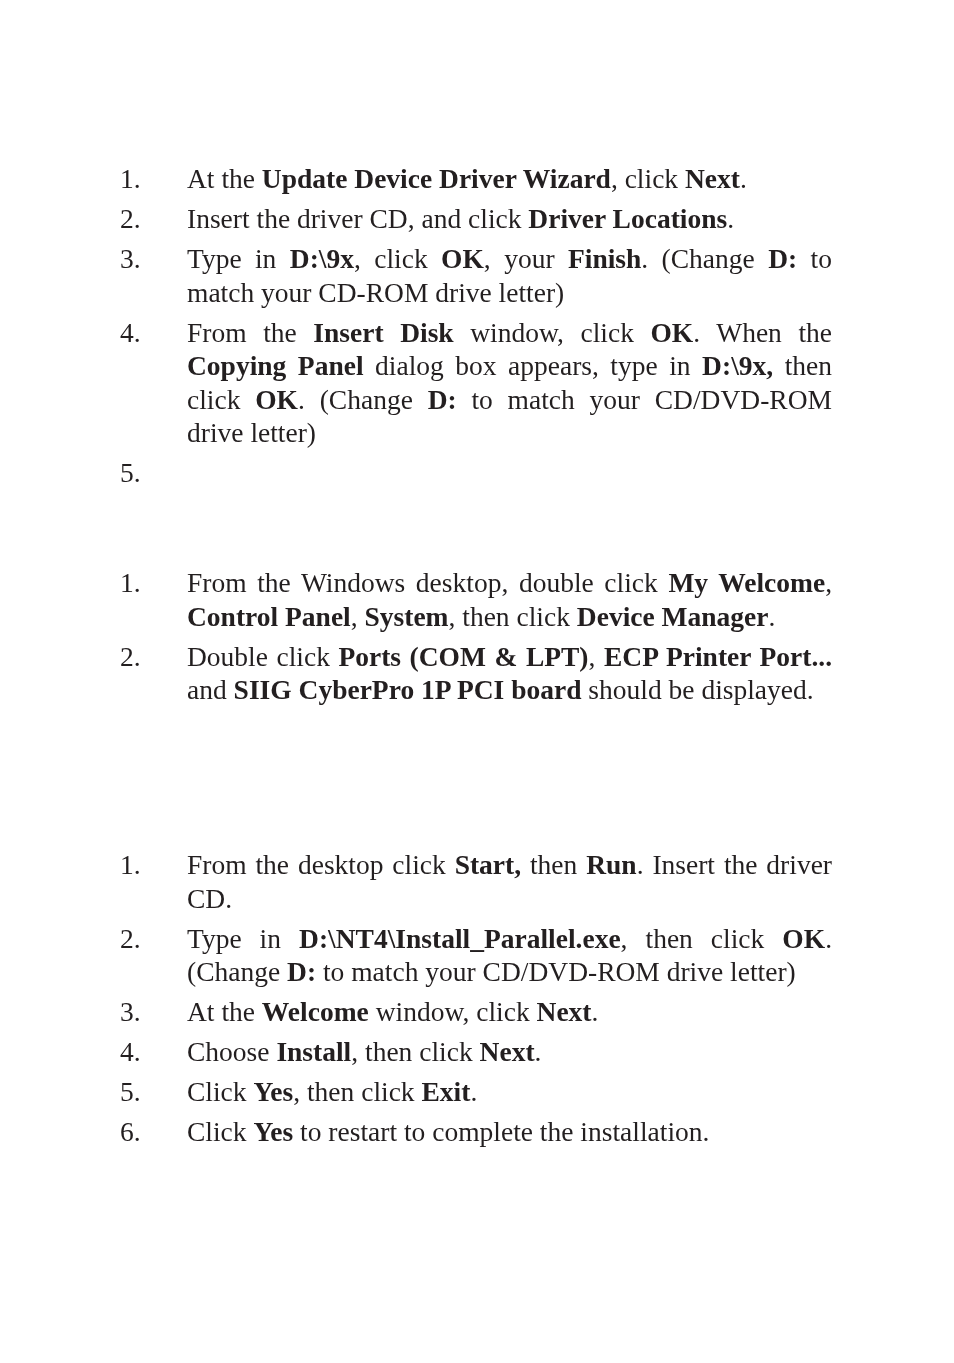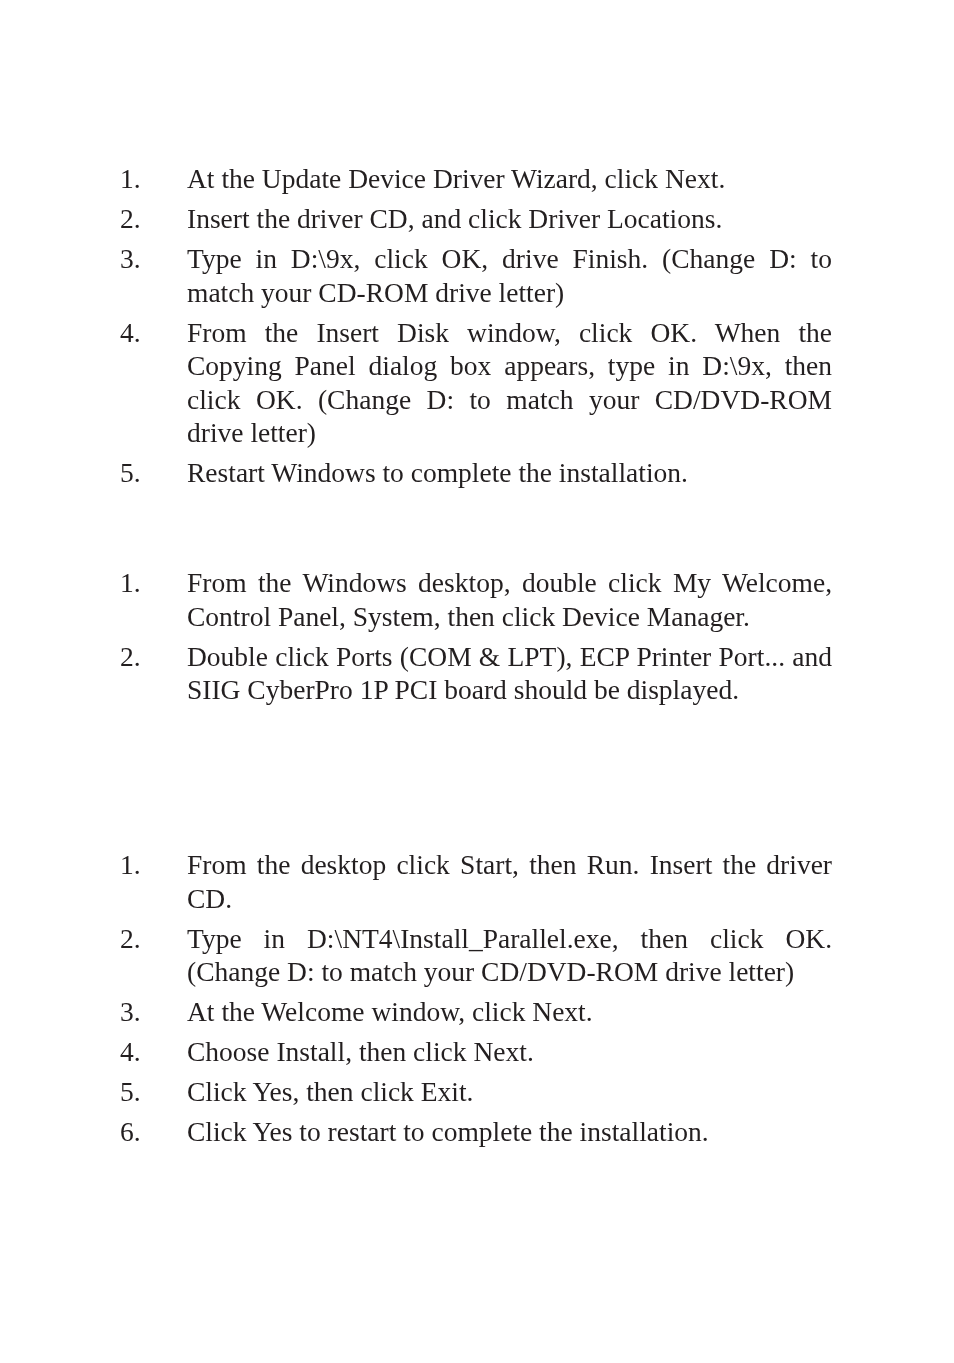--- a/index.html
+++ b/index.html
@@ -12,32 +12,32 @@
     .section { position: absolute; left: 120px; width: 712px; }
     .item {
       position: relative;
       padding-left: 67px;
       font-size: 27.5px;
       line-height: 33.5px;
       margin-bottom: 6.5px;
       text-align: justify;
     }
     .num { position: absolute; left: 0; top: 0; }
-    b { font-weight: normal; }
+    b { font-weight: bold; }
   </style>
 </head>
 <body>
 
 <div class="page">
   <ol class="section" style="top:162px; margin:0; padding:0; list-style:none;">
       <li class="item"><span class="num">1.</span><span>At the </span><b>Update Device Driver Wizard</b><span>, click </span><b>Next</b><span>.</span></li>
       <li class="item"><span class="num">2.</span><span>Insert the driver CD, and click </span><b>Driver Locations</b><span>.</span></li>
-      <li class="item"><span class="num">3.</span><span>Type in </span><b>D:\9x</b><span>, click </span><b>OK</b><span>, drive </span><b>Finish</b><span>. (Change </span><b>D:</b><span> to match your CD-ROM drive letter)</span></li>
+      <li class="item"><span class="num">3.</span><span>Type in </span><b>D:\9x</b><span>, click </span><b>OK</b><span>, your </span><b>Finish</b><span>. (Change </span><b>D:</b><span> to match your CD-ROM drive letter)</span></li>
       <li class="item"><span class="num">4.</span><span>From the </span><b>Insert Disk</b><span> window, click </span><b>OK</b><span>.  When the </span><b>Copying Panel</b><span> dialog box appears, type in </span><b>D:\9x,</b><span> then click </span><b>OK</b><span>. (Change </span><b>D:</b><span> to match your CD/DVD-ROM drive letter)</span></li>
-      <li class="item"><span class="num">5.</span><span>Restart Windows to complete the installation.</span></li>
+      <li class="item"><span class="num">5.</span></li>
     </ol>
   <ol class="section" style="top:566px; margin:0; padding:0; list-style:none;">
       <li class="item"><span class="num">1.</span><span>From the Windows desktop, double click </span><b>My Welcome</b><span>, </span><b>Control Panel</b><span>, </span><b>System</b><span>, then click </span><b>Device Manager</b><span>.</span></li>
       <li class="item"><span class="num">2.</span><span>Double click </span><b>Ports (COM &amp; LPT)</b><span>, </span><b>ECP Printer Port...</b><span> and </span><b>SIIG CyberPro 1P PCI board</b><span> should be displayed.</span></li>
     </ol>
   <ol class="section" style="top:848px; margin:0; padding:0; list-style:none;">
       <li class="item"><span class="num">1.</span><span>From the desktop click </span><b>Start,</b><span> then </span><b>Run</b><span>. Insert the driver CD.</span></li>
       <li class="item"><span class="num">2.</span><span>Type in </span><b>D:\NT4\Install_Parallel.exe</b><span>, then click </span><b>OK</b><span>. (Change </span><b>D:</b><span> to match your CD/DVD-ROM drive letter)</span></li>
       <li class="item"><span class="num">3.</span><span>At the </span><b>Welcome</b><span> window, click </span><b>Next</b><span>.</span></li>
       <li class="item"><span class="num">4.</span><span>Choose </span><b>Install</b><span>, then click </span><b>Next</b><span>.</span></li>

